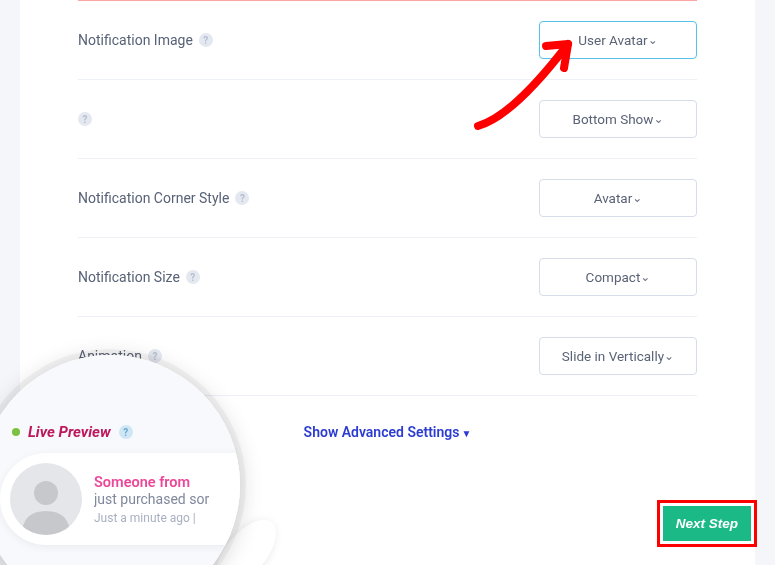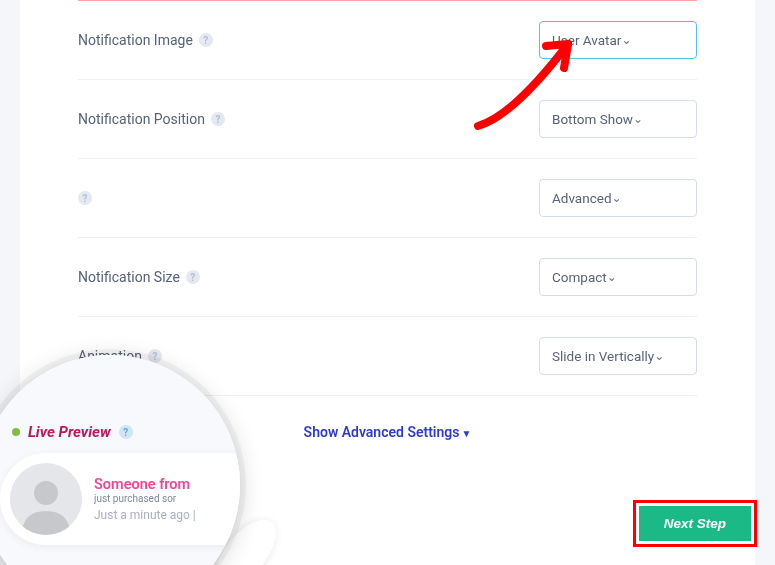--- a/index.html
+++ b/index.html
@@ -50,21 +50,21 @@
       font-weight: bold;
     }
     .select {
       width: 158px;
       height: 38px;
       border: 1px solid #d6dde8;
       border-radius: 4px;
       padding: 0 12px;
       display: flex;
       align-items: center;
-      justify-content: flex-start;
+      justify-content: center;
       color: #5a6376;
       font-size: 13.5px;
       cursor: pointer;
       background: #fff;
     }
     .select.active {
       border: 1px solid #57c2e8;
     }
     .chevron {
       color: #6b7385;
@@ -89,21 +89,21 @@
     }
     .btn-wrap {
       border: 3px solid #ff0000;
       padding: 3px;
       display: inline-block;
     }
     .btn {
       background: #1ab985;
       color: #fff;
       border: none;
-      padding: 10px 25px;
+      padding: 10px 13px;
       font-style: italic;
       font-weight: 600;
       font-size: 13.5px;
       cursor: pointer;
     }
     .arrow {
       position: absolute;
       left: 468px;
       top: 16px;
       pointer-events: none;
@@ -187,21 +187,21 @@
     .avatar svg { width: 60px; height: 60px; }
     .notif-text { flex: 1; overflow: hidden; }
     .notif-title {
       color: #ec4899;
       font-size: 14.5px;
       font-weight: 600;
       white-space: nowrap;
     }
     .notif-sub {
       color: #7f889c;
-      font-size: 10px;
+      font-size: 14px;
       white-space: nowrap;
     }
     .notif-time {
       color: #a9b0c2;
       font-size: 12px;
       margin-top: 4px;
       white-space: nowrap;
     }
     .mag-handle {
       position: absolute;
@@ -228,35 +228,35 @@
         <span class="help">?</span>
       </div>
       <div class="select active">
         <span>User Avatar</span>
         <span class="chevron">⌄</span>
       </div>
     </div>
 
     <div class="row">
       <div class="label">
-        <span>Notification Position</span>
         <span class="help">?</span>
       </div>
       <div class="select">
         <span>Bottom Show</span>
         <span class="chevron">⌄</span>
       </div>
     </div>
 
     <div class="row">
       <div class="label">
+        <span>Notification Corner Style</span>
         <span class="help">?</span>
       </div>
       <div class="select">
-        <span>Advanced</span>
+        <span>Avatar</span>
         <span class="chevron">⌄</span>
       </div>
     </div>
 
     <div class="row">
       <div class="label">
         <span>Notification Size</span>
         <span class="help">?</span>
       </div>
       <div class="select">

